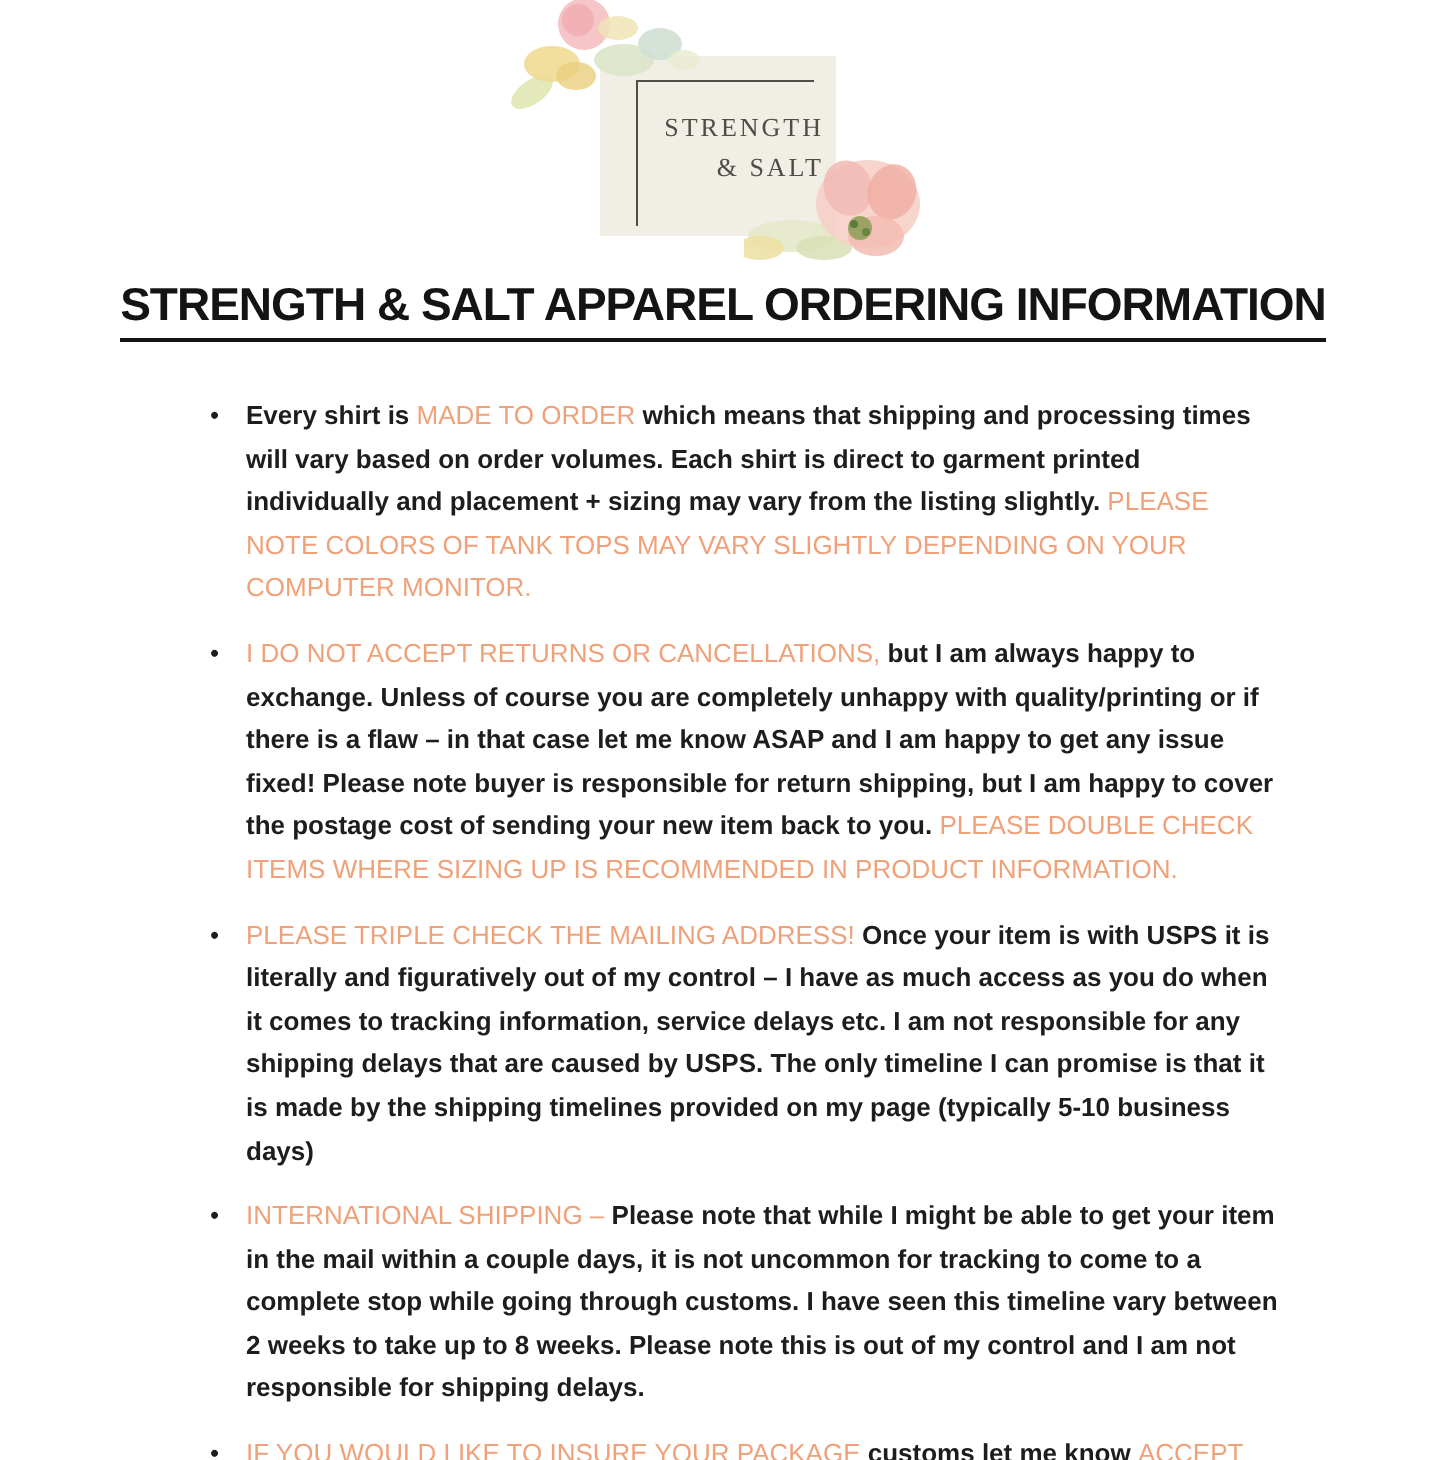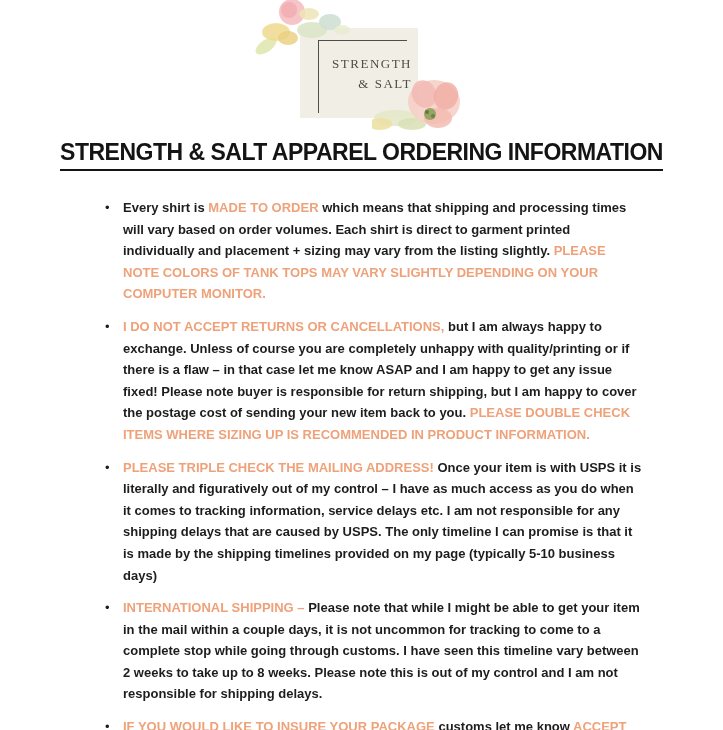--- a/index.html
+++ b/index.html
@@ -98,21 +98,21 @@
   ul.bullets li::before {
     content: "\2022";
     position: absolute;
     left: 2px;
     top: 0;
     font-size: 13px;
     color: #1d1d1d;
   }
   .accent {
     color: var(--accent, #EFA179);
-    font-weight: bold;
+    font-weight: normal;
   }
   .plain { color: var(--body-text, #1d1d1d); font-weight: bold; }
 </style>
 </head>
 <body style="--accent: #EFA179; --cream: #F1EEE5; --logo-text: #4E4D47; --body-text: #1D1D1D;">
 
 <div class="logo-wrap">
   <div class="logo-box"></div>
 
   <svg class="floral tl" width="100" height="62" viewBox="0 0 100 62">

